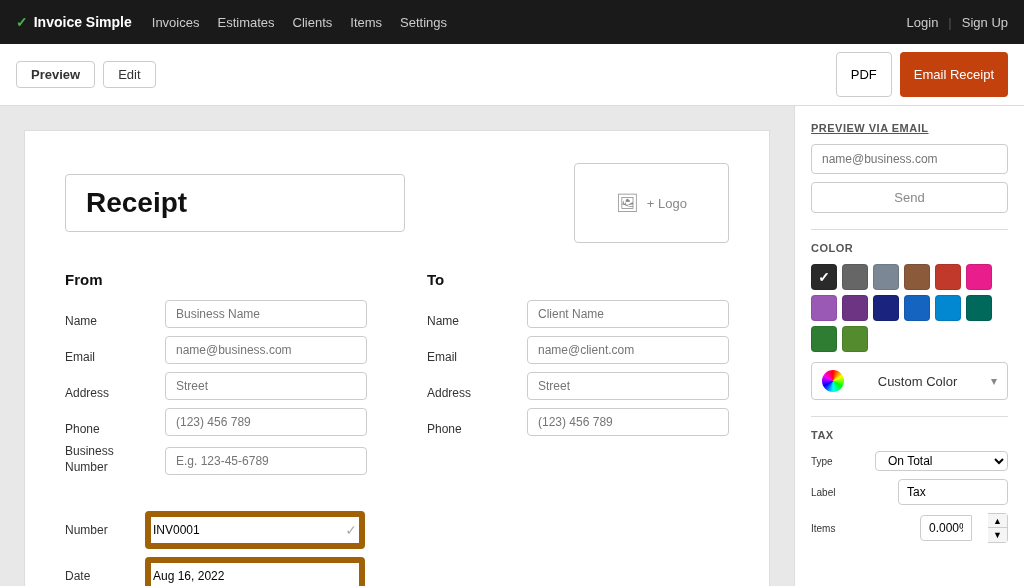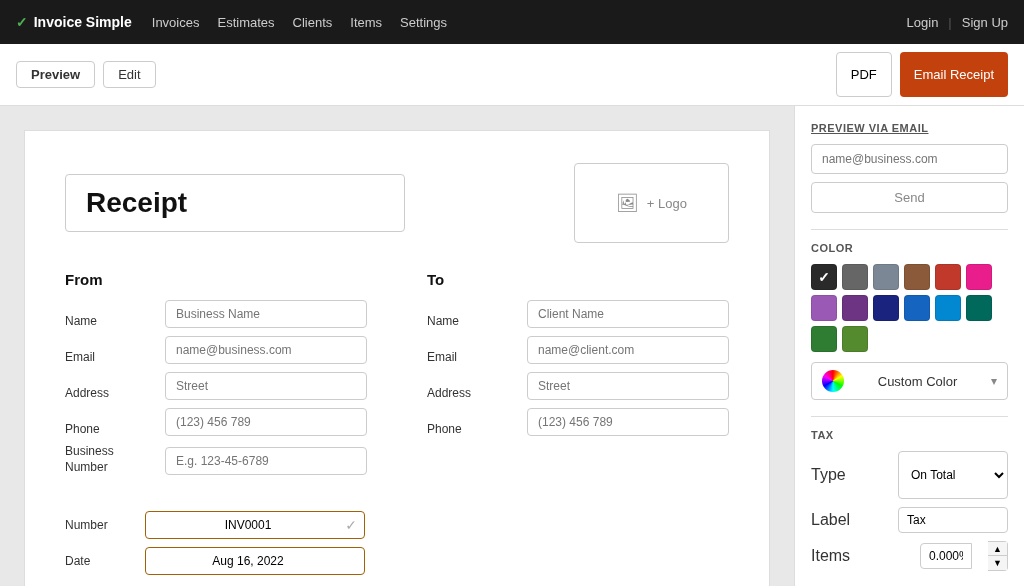--- a/index.html
+++ b/index.html
@@ -182,26 +182,25 @@
       background: #fff;
     }
 
     
     .number-date { display: flex; flex-direction: column; gap: 8px; margin-top: 8px; }
     .number-row { display: flex; align-items: center; gap: 10px; }
     .number-row .form-label { width: 70px; }
     .number-input-wrap { position: relative; flex: 1; max-width: 220px; }
     .number-input-wrap input {
       width: 100%;
-      border: 1px solid #a16207;
-      border-radius: 4px;
-      padding: 6px 28px 6px 14px;
-      font-size: 12px;
-      outline: none;
-      text-align: center;
+      border: 6px solid #a16207;
+      border-radius: 4px;
+      padding: 6px 28px 6px 2px;
+      font-size: 12px;
+      outline: none;
     }
     .check-icon {
       position: absolute;
       right: 8px;
       top: 50%;
       transform: translateY(-50%);
       color: #aaa;
       font-size: 14px;
     }
 
@@ -297,30 +296,30 @@
     }
     .chevron { font-size: 12px; color: #888; }
 
     
     .tax-row {
       display: flex;
       align-items: center;
       justify-content: space-between;
       margin-bottom: 8px;
     }
-    .tax-label { font-size: 16px; color: #333; font-weight: 500; }
+    .tax-label { font-size: 10px; color: #333; font-weight: 500; }
     .tax-select {
       border: 1px solid #ccc;
       border-radius: 4px;
-      padding: 15px 8px;
-      font-size: 12px;
-      background: #fff;
-      cursor: pointer;
-      outline: none;
-      width: 110px;
+      padding: 1px 8px;
+      font-size: 12px;
+      background: #fff;
+      cursor: pointer;
+      outline: none;
+      width: 133px;
     }
     .tax-input {
       border: 1px solid #ccc;
       border-radius: 4px;
       padding: 5px 8px;
       font-size: 12px;
       outline: none;
       width: 110px;
     }
     .rate-wrap {

